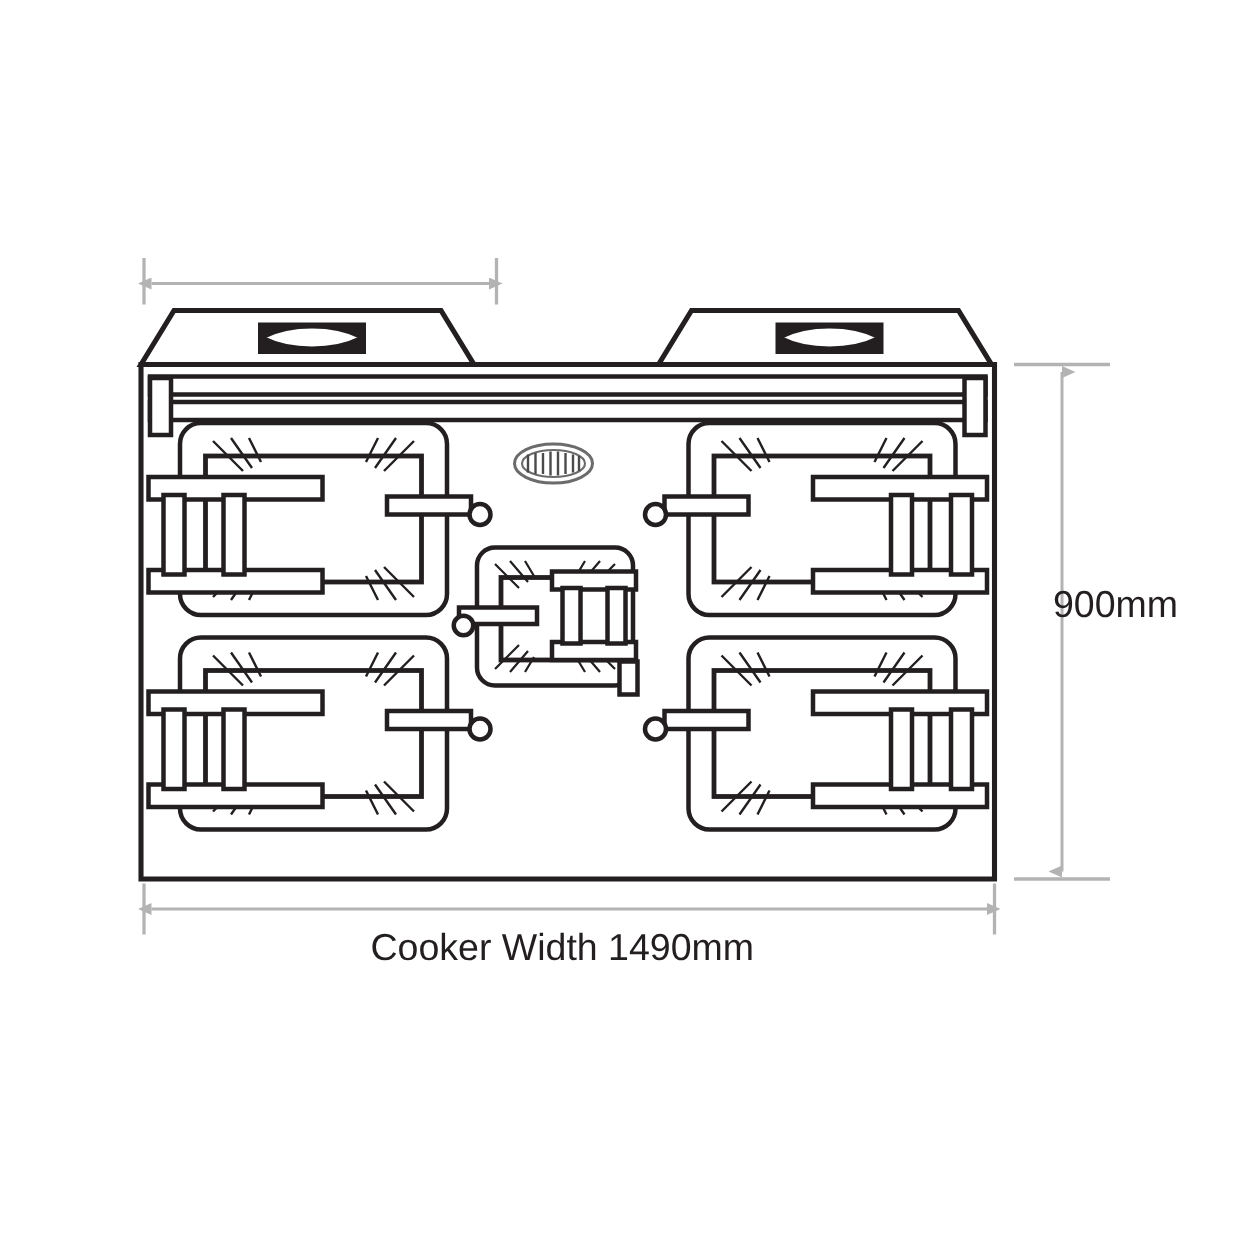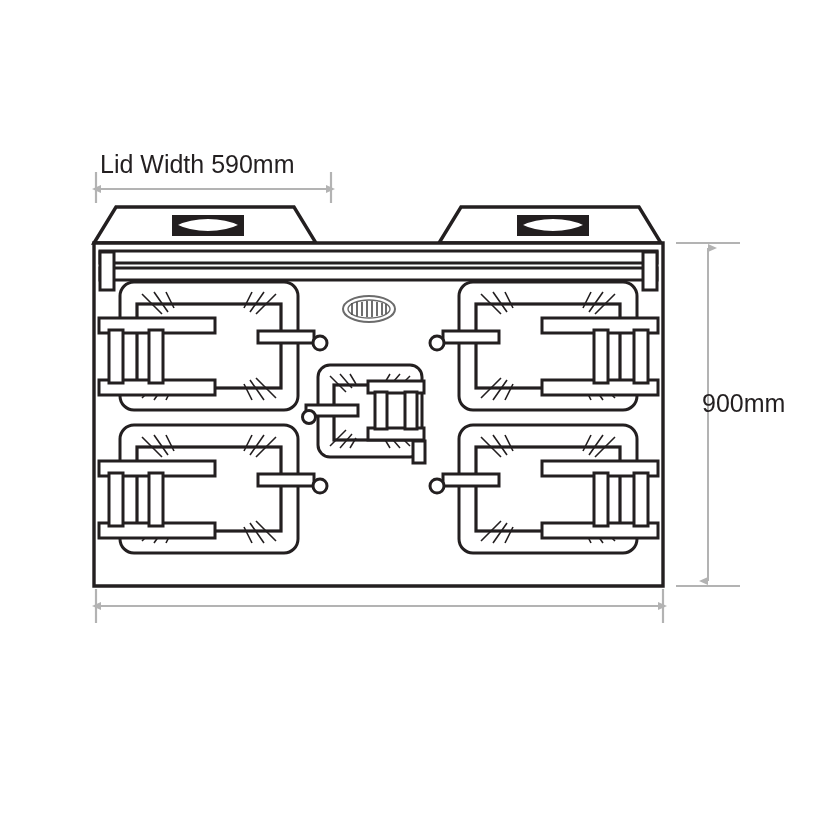--- a/index.html
+++ b/index.html
@@ -192,18 +192,18 @@
         <ellipse cx="369" cy="309" rx="26" ry="13" fill="#ffffff" stroke="#6b6b6b" stroke-width="2"></ellipse>
         <ellipse cx="369" cy="309" rx="21" ry="9" fill="#ffffff" stroke="#6b6b6b" stroke-width="1.4"></ellipse>
         <path d="M352,303 L352,315 M357,302 L357,316 M362,302 L362,316
                  M367,301 L367,317 M372,301 L372,317 M377,302 L377,316
                  M382,303 L382,315 M386,304 L386,314" stroke="#4a4a4a" stroke-width="1.6"></path>
       </g>
 
     </g>
   </svg>
 
-  <div class="dim-label" id="label-lid-width">Lid Width 590mm</div>
-
+
+  <div class="dim-label" id="label-cooker-width">Cooker Width 1490mm</div>
 
   <div class="dim-label" id="label-height">900mm</div>
 
 </div>
 
 </body></html>

